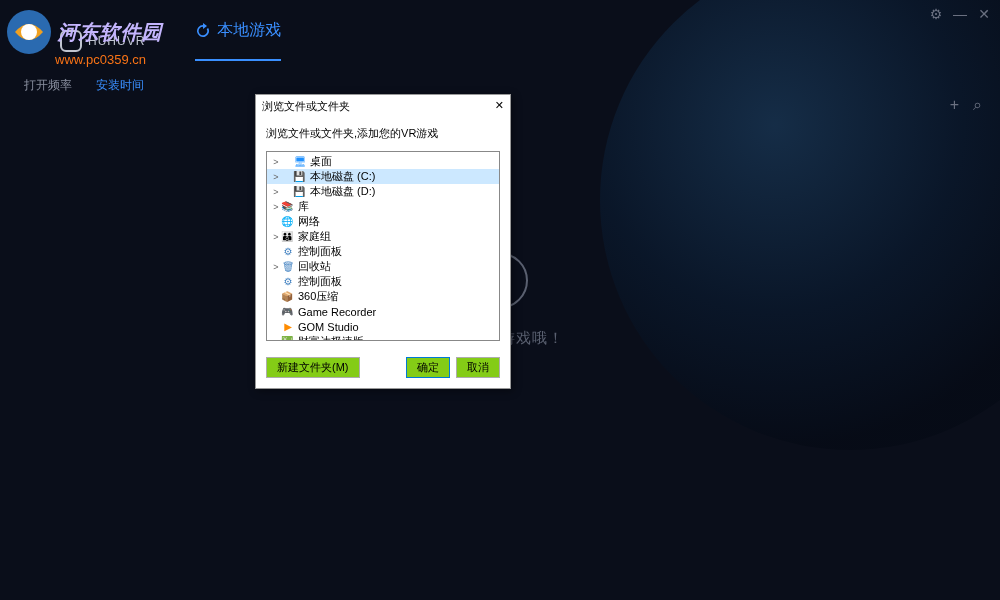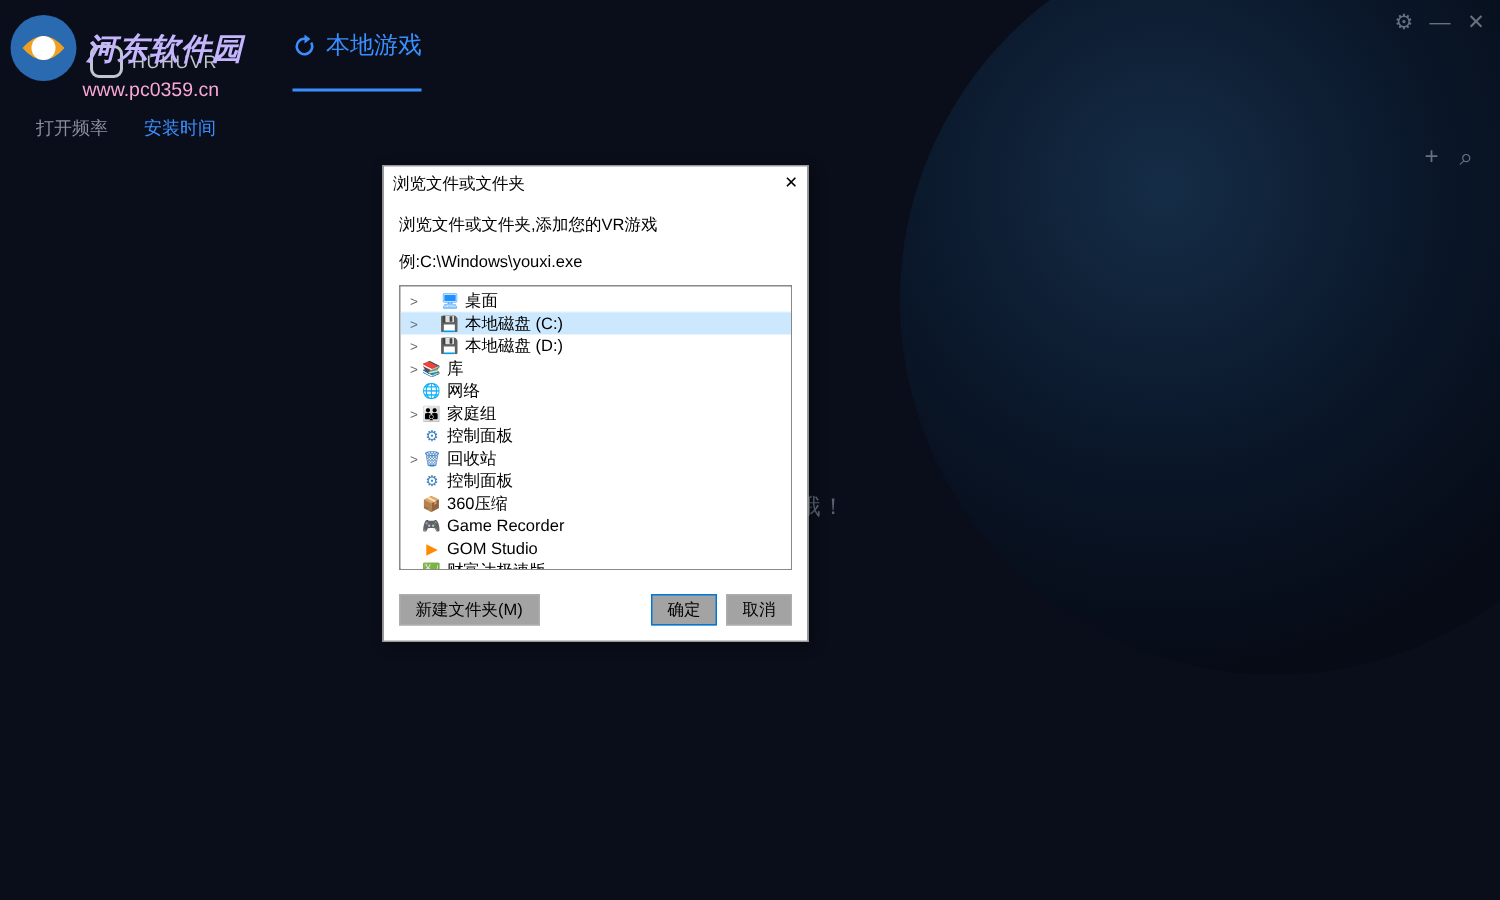--- a/index.html
+++ b/index.html
@@ -3,21 +3,21 @@
 <meta charset="utf-8">
 <style>
 * { margin: 0; padding: 0; box-sizing: border-box; font-family: "Microsoft YaHei", sans-serif; }
 body { width: 1000px; height: 600px; background: #0a0e1a; overflow: hidden; position: relative; }
 
 .bg-earth { position: absolute; right: -100px; top: -50px; width: 500px; height: 500px; border-radius: 50%; background: radial-gradient(circle at 35% 35%, #1a3a5a 0%, #0a1a2f 40%, #050a15 70%); opacity: 0.7; }
 
 .watermark { position: absolute; top: 8px; left: 5px; z-index: 5; }
 .watermark-logo { width: 48px; height: 48px; display: inline-block; vertical-align: middle; }
 .watermark-text { display: inline-block; vertical-align: middle; color: #c4b5fd; font-size: 20px; font-weight: bold; font-style: italic; letter-spacing: 1px; }
-.watermark-url { color: #f9a8d4; font-size: 13px; margin-top: -4px; padding-left: 50px; }
+.watermark-url { color: #f97316; font-size: 13px; margin-top: -4px; padding-left: 50px; }
 
 .titlebar { position: absolute; top: 6px; right: 8px; display: flex; gap: 8px; z-index: 3; }
 .titlebar-btn { color: #6a7080; font-size: 14px; cursor: pointer; width: 16px; text-align: center; }
 
 .topnav { display: flex; align-items: center; padding: 20px 60px 0 60px; gap: 50px; position: relative; z-index: 2; }
 .brand { display: flex; align-items: center; gap: 6px; color: #c0c5d0; font-size: 12px; letter-spacing: 1px; }
 .brand-icon { width: 22px; height: 22px; border: 2px solid #c0c5d0; border-radius: 6px; display: inline-block; }
 .nav-item { display: flex; align-items: center; gap: 6px; color: #9aa0b0; font-size: 16px; cursor: pointer; padding-bottom: 18px; border-bottom: 2px solid transparent; }
 .nav-item.active { color: #3a8fff; border-bottom-color: #3a8fff; }
 .nav-icon { width: 16px; height: 16px; }
@@ -28,34 +28,34 @@
 
 .toolbar-right { position: absolute; top: 96px; right: 18px; display: flex; gap: 14px; color: #6a7080; font-size: 16px; z-index: 2; }
 .toolbar-icon { cursor: pointer; }
 
 .empty-state { position: absolute; left: 50%; top: 50%; transform: translate(-50%, -50%); text-align: center; color: #5a6070; z-index: 1; }
 .empty-face { width: 56px; height: 56px; border: 2px solid #5a6070; border-radius: 50%; margin: 0 auto 20px; position: relative; }
 .empty-face::before { content: "⌣"; position: absolute; left: 50%; top: 45%; transform: translate(-50%,-50%); font-size: 28px; color: #5a6070; }
 .empty-text { font-size: 15px; letter-spacing: 1px; }
 
 
-.dialog { position: absolute; left: 255px; top: 110px; width: 284px; background: #fff; border: 1px solid #999; box-shadow: 2px 2px 8px rgba(0,0,0,0.4); z-index: 100; font-size: 11px; }
+.dialog { position: absolute; left: 255px; top: 94px; width: 256px; background: #fff; border: 1px solid #999; box-shadow: 2px 2px 8px rgba(0,0,0,0.4); z-index: 100; font-size: 11px; }
 .dialog-title { display: flex; justify-content: space-between; padding: 4px 6px; color: #000; }
 .dialog-close { cursor: pointer; font-size: 11px; }
 .dialog-body { padding: 8px 10px; }
 .dialog-msg { color: #000; margin-bottom: 10px; }
 .dialog-example { color: #000; margin-bottom: 8px; }
 .tree-box { border: 1px solid #888; height: 190px; overflow-y: auto; padding: 2px 0; background: #fff; }
 .tree-row { display: flex; align-items: center; height: 15px; padding-left: 4px; color: #000; cursor: pointer; white-space: nowrap; }
 .tree-row.selected { background: #cce8ff; }
 .tree-expand { width: 10px; font-size: 9px; color: #666; text-align: center; }
 .tree-indent { display: inline-block; }
 .tree-icon { width: 14px; height: 12px; display: inline-flex; align-items: center; justify-content: center; margin-right: 3px; font-size: 10px; }
 .dialog-buttons { display: flex; gap: 6px; padding: 8px 10px 10px; justify-content: flex-start; }
-.dlg-btn { height: 21px; padding: 0 10px; font-size: 11px; background: #a3a3a3; border: 1px solid #adadad; cursor: pointer; }
+.dlg-btn { height: 21px; padding: 0 10px; font-size: 11px; background: #84cc16; border: 1px solid #adadad; cursor: pointer; }
 .dlg-btn.primary { border-color: #0078d7; }
 .dlg-spacer { flex: 1; }
 
 svg { display: block; }
 </style>
 </head>
 <body>
 
 <div class="bg-earth"></div>
 
@@ -109,21 +109,20 @@
   <div class="empty-text">到您下的游戏哦！</div>
 </div>
 
 <div class="dialog">
   <div class="dialog-title">
     <span>浏览文件或文件夹</span>
     <span class="dialog-close">✕</span>
   </div>
   <div class="dialog-body">
     <div class="dialog-msg">浏览文件或文件夹,添加您的VR游戏</div>
-    <div class="dialog-example">例:C:\Windows\youxi.exe</div>
     <div class="tree-box" id="tree">
         <div class="tree-row">
           <span class="tree-expand">&gt;</span>
           <span class="tree-indent" style="width:12px"></span>
           <span class="tree-icon" style="color:#1e90ff">🖥</span>
           <span>桌面</span>
         </div>
         <div class="tree-row selected">
           <span class="tree-expand">&gt;</span>
           <span class="tree-indent" style="width:12px"></span>

